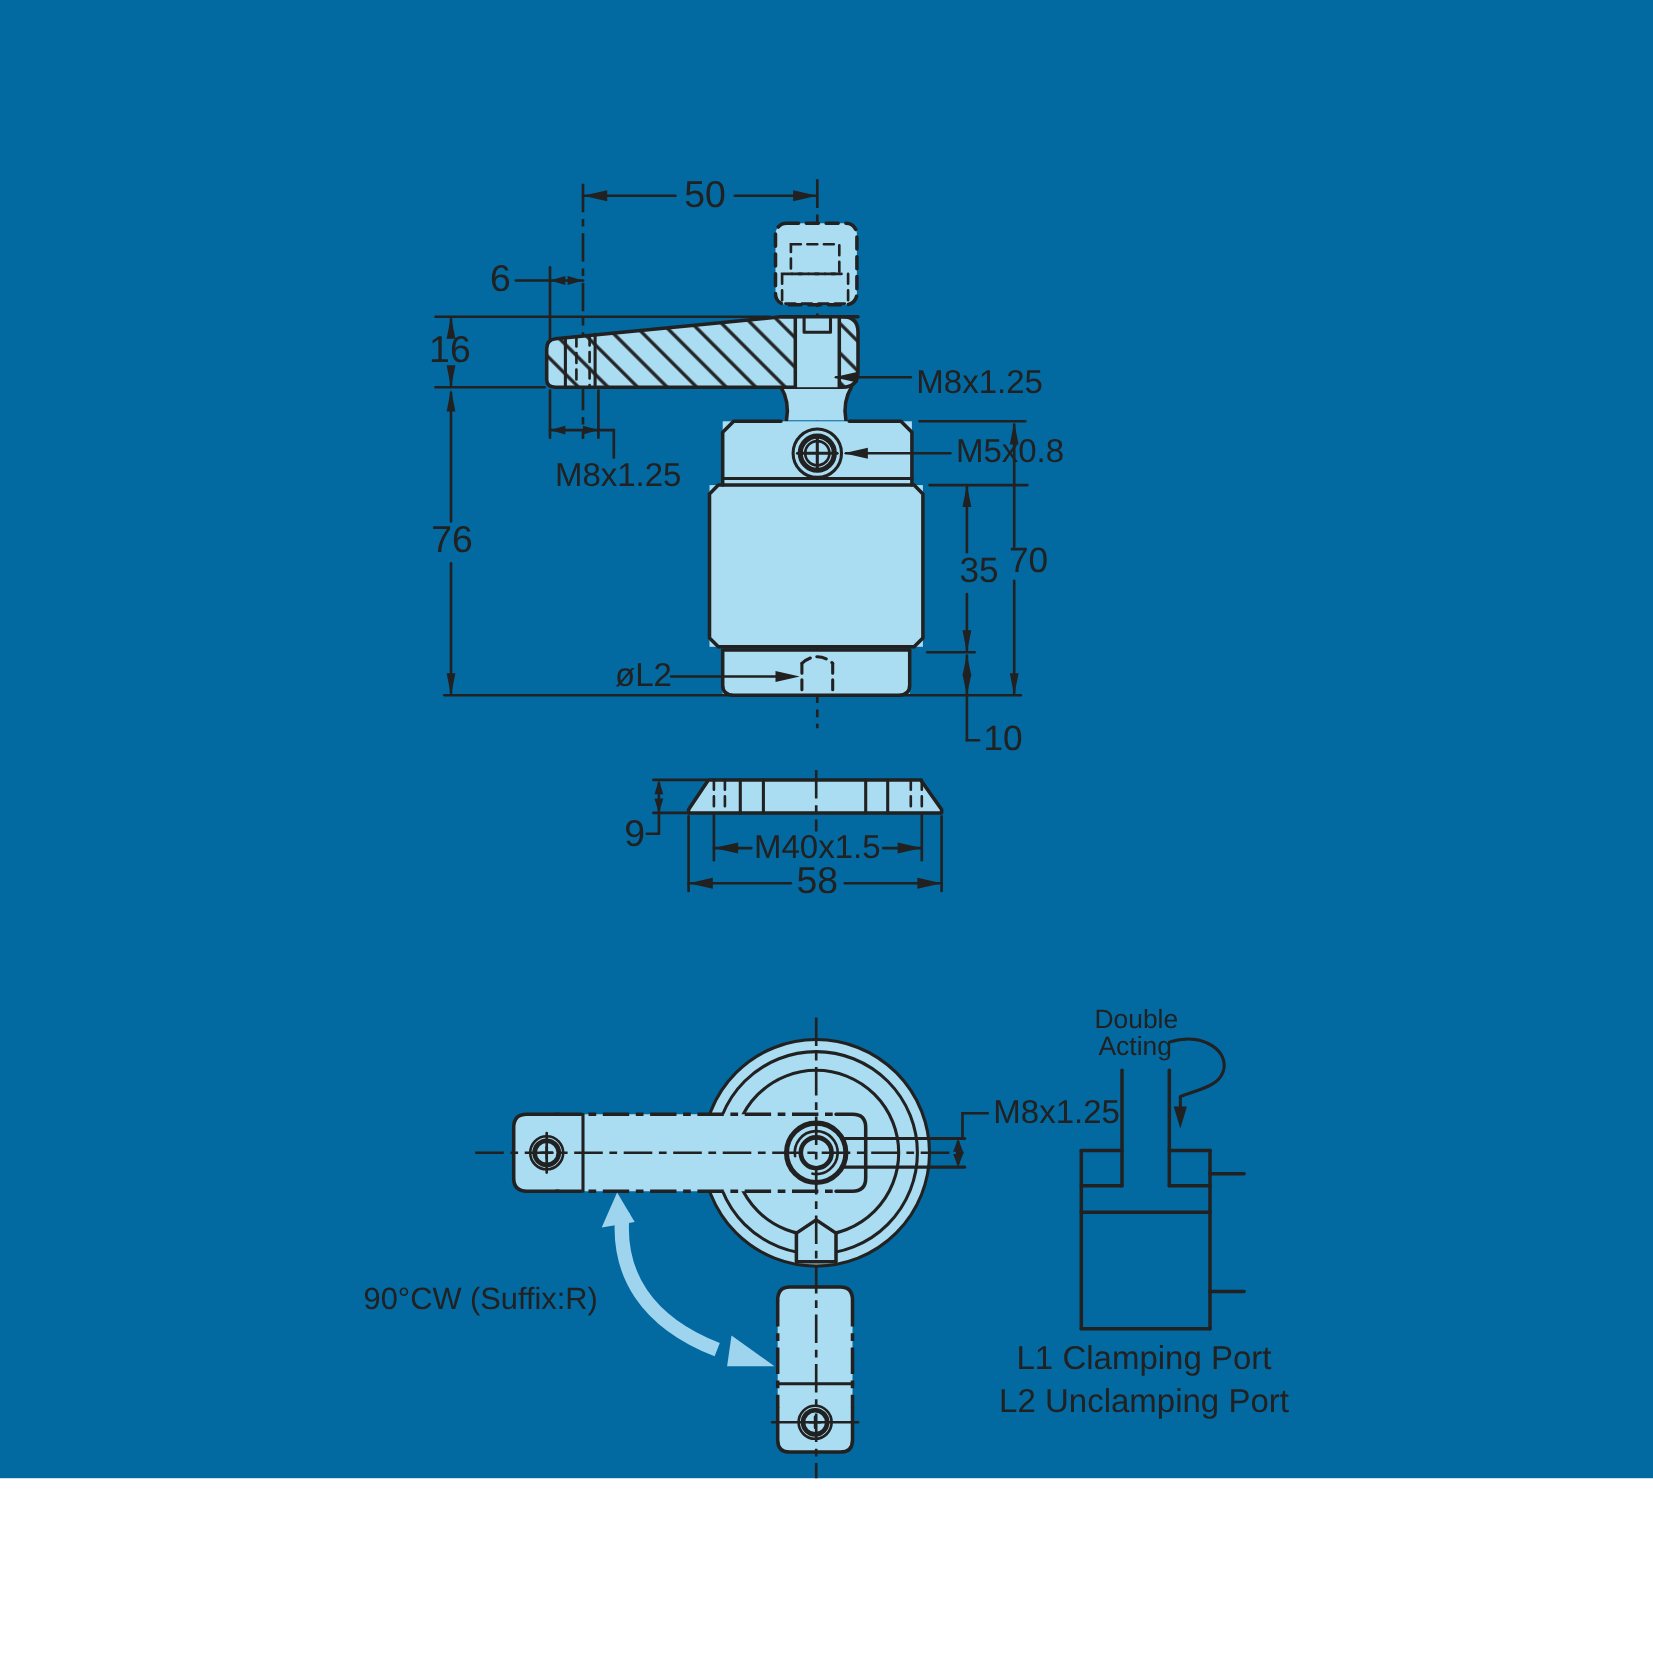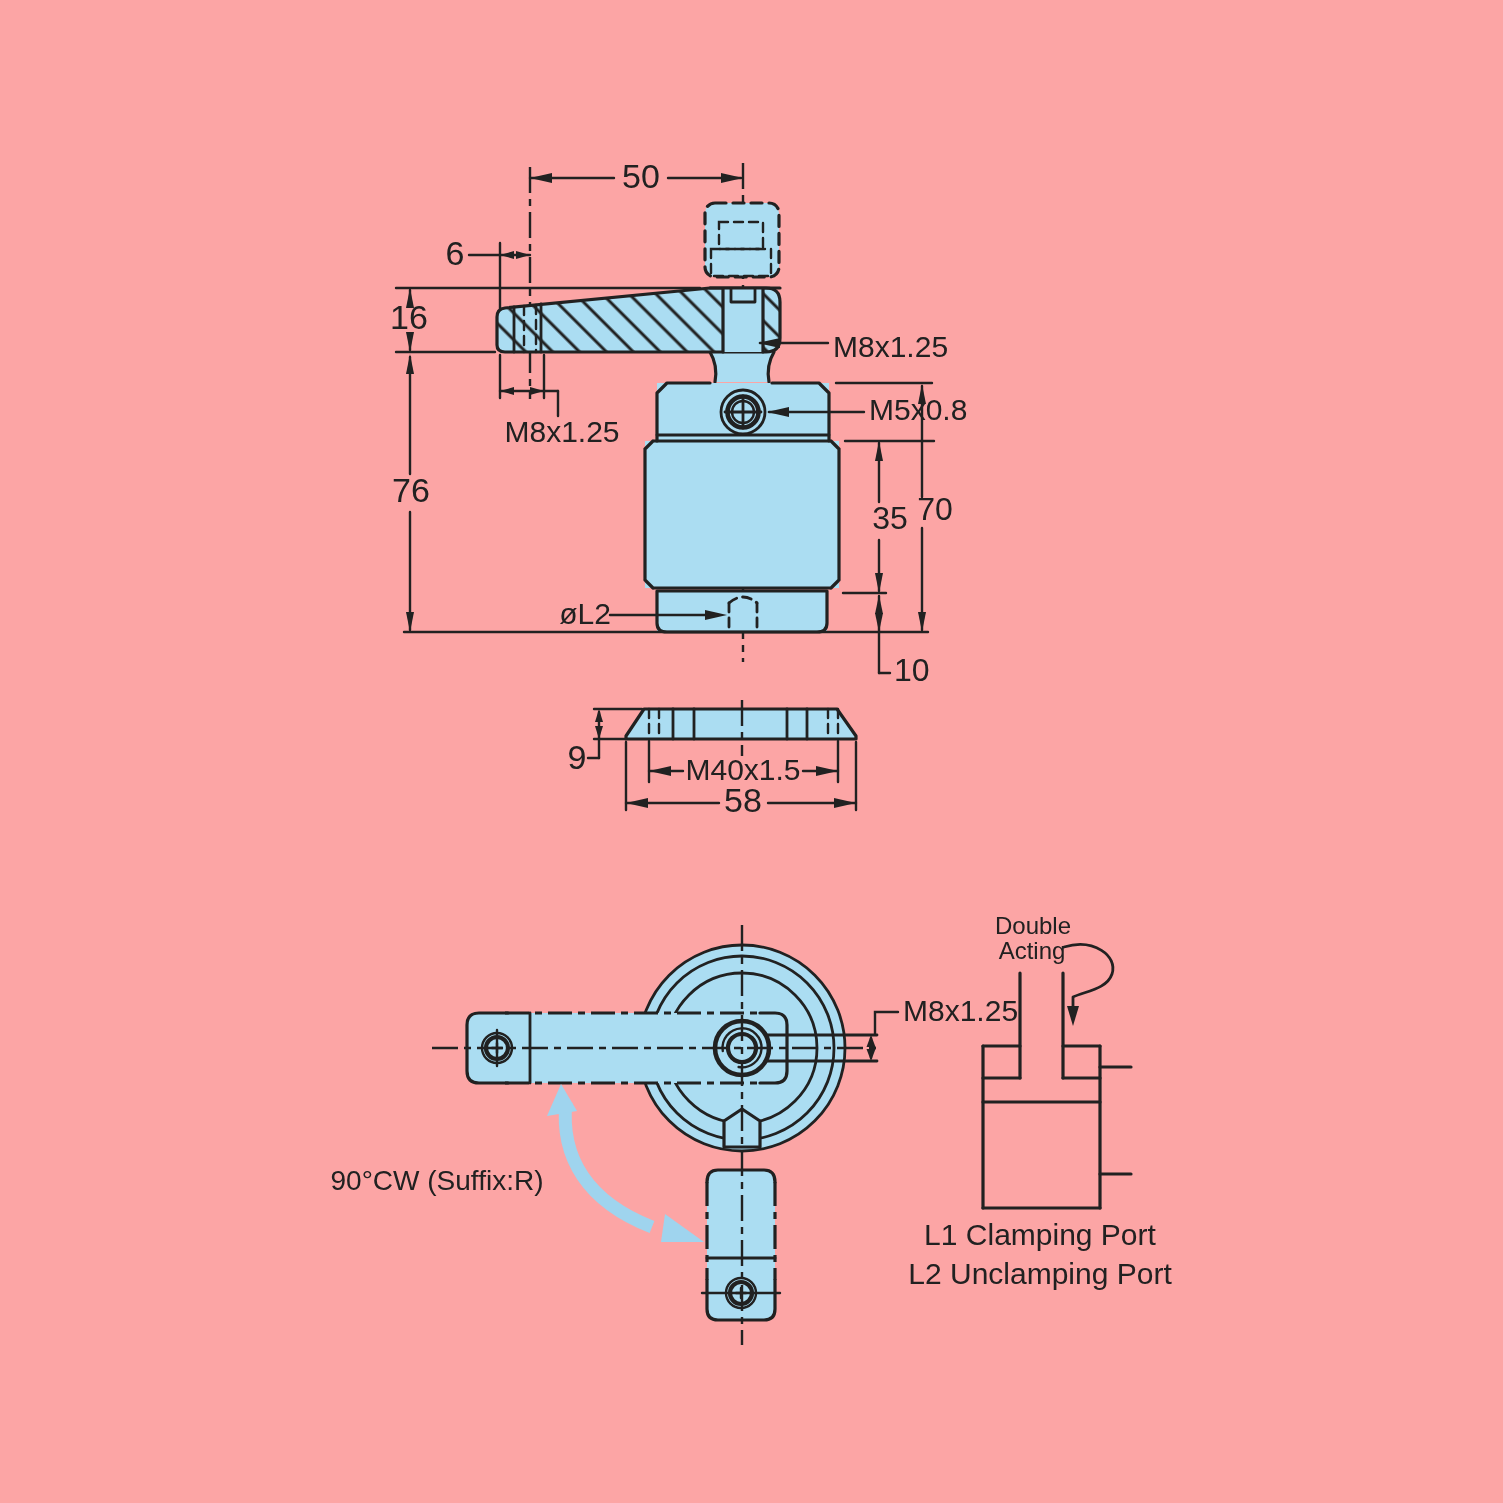--- a/index.html
+++ b/index.html
@@ -1,16 +1,16 @@
 <!DOCTYPE html>
 <html><head>
 <meta charset="utf-8">
 <style>
   html,body{margin:0;padding:0;background:#ffffff;}
-  .canvas{position:relative;width:1503px;height:1503px;background:#fca5a5;overflow:hidden;}
+  .canvas{position:relative;width:1503px;height:1344px;background:#0369a1;overflow:hidden;}
   svg{position:absolute;left:0;top:0;font-family:"Liberation Sans",sans-serif;}
   .s32{stroke:#212121;stroke-width:3.2;fill:none;stroke-linejoin:round;stroke-linecap:round;}
   .s28{stroke:#212121;stroke-width:2.8;fill:none;stroke-linejoin:round;stroke-linecap:round;}
   .s24{stroke:#212121;stroke-width:2.4;fill:none;stroke-linecap:round;}
   .b46{stroke:#212121;stroke-width:4.6;fill:none;}
   .b42{stroke:#212121;stroke-width:4.2;fill:none;}
   .fillpart{fill:#ABDDF2;}
   .dashh{stroke-dasharray:9 6;}
   .cl{stroke:#212121;stroke-width:2.4;fill:none;stroke-dasharray:26 6 7 6;}
   .ph{stroke:#212121;stroke-width:3.2;fill:none;stroke-dasharray:24 6 7 6;}

